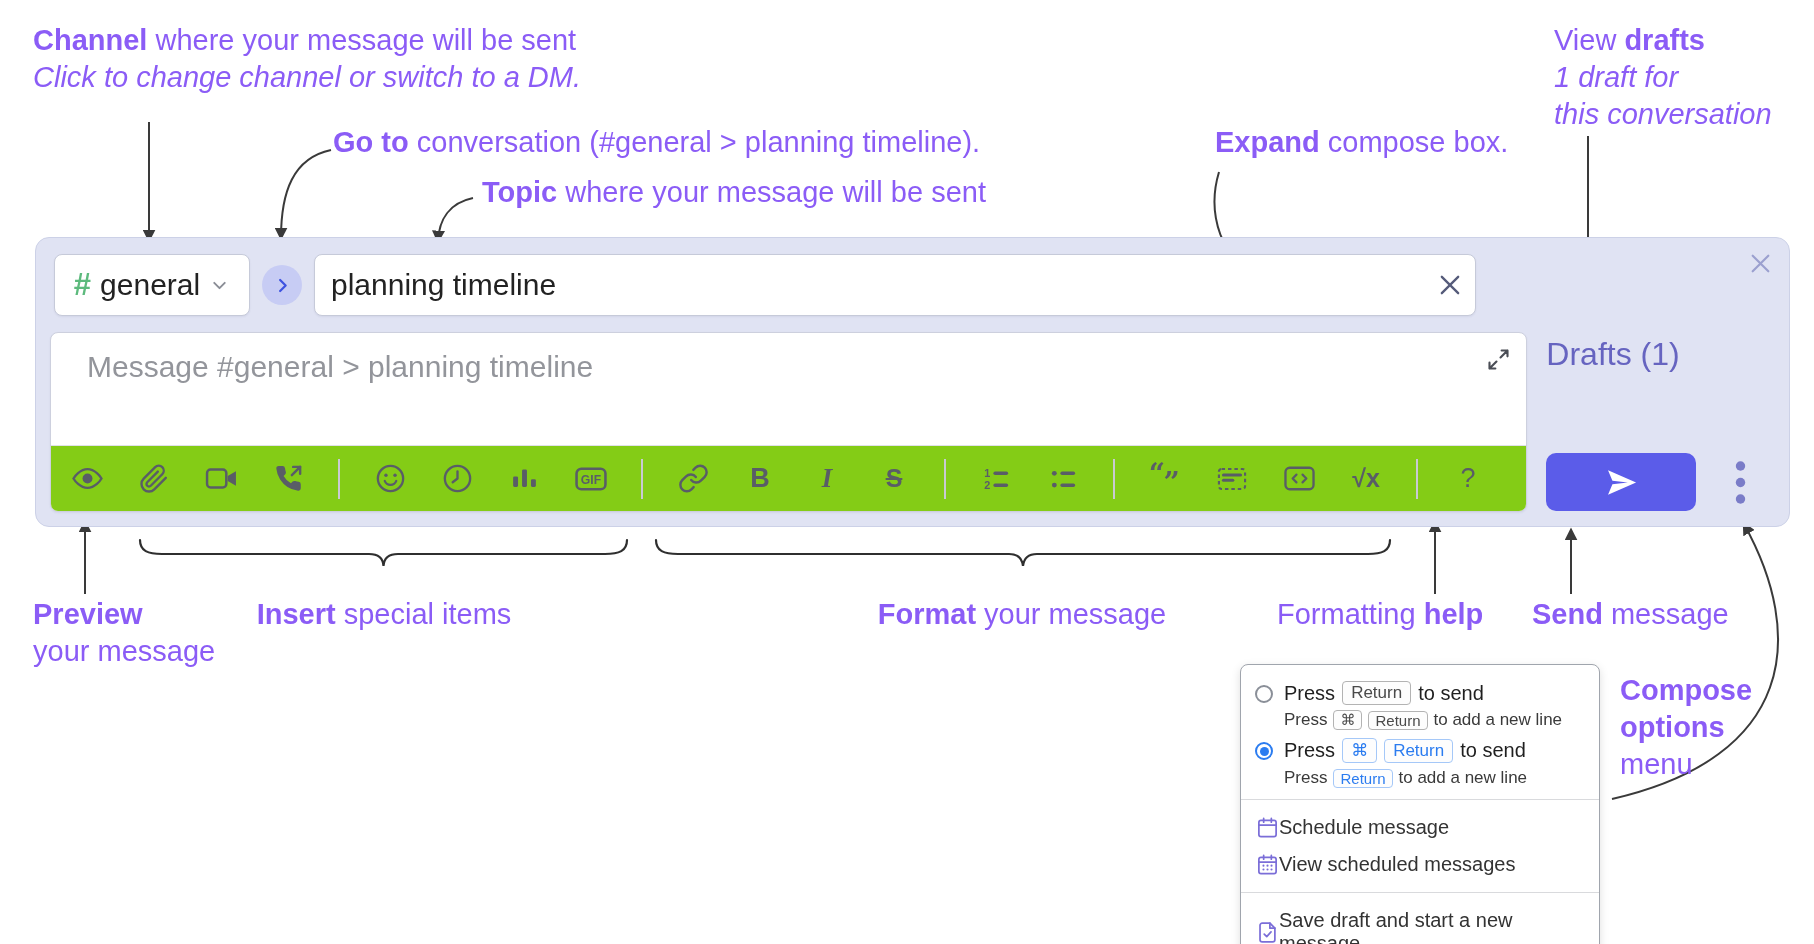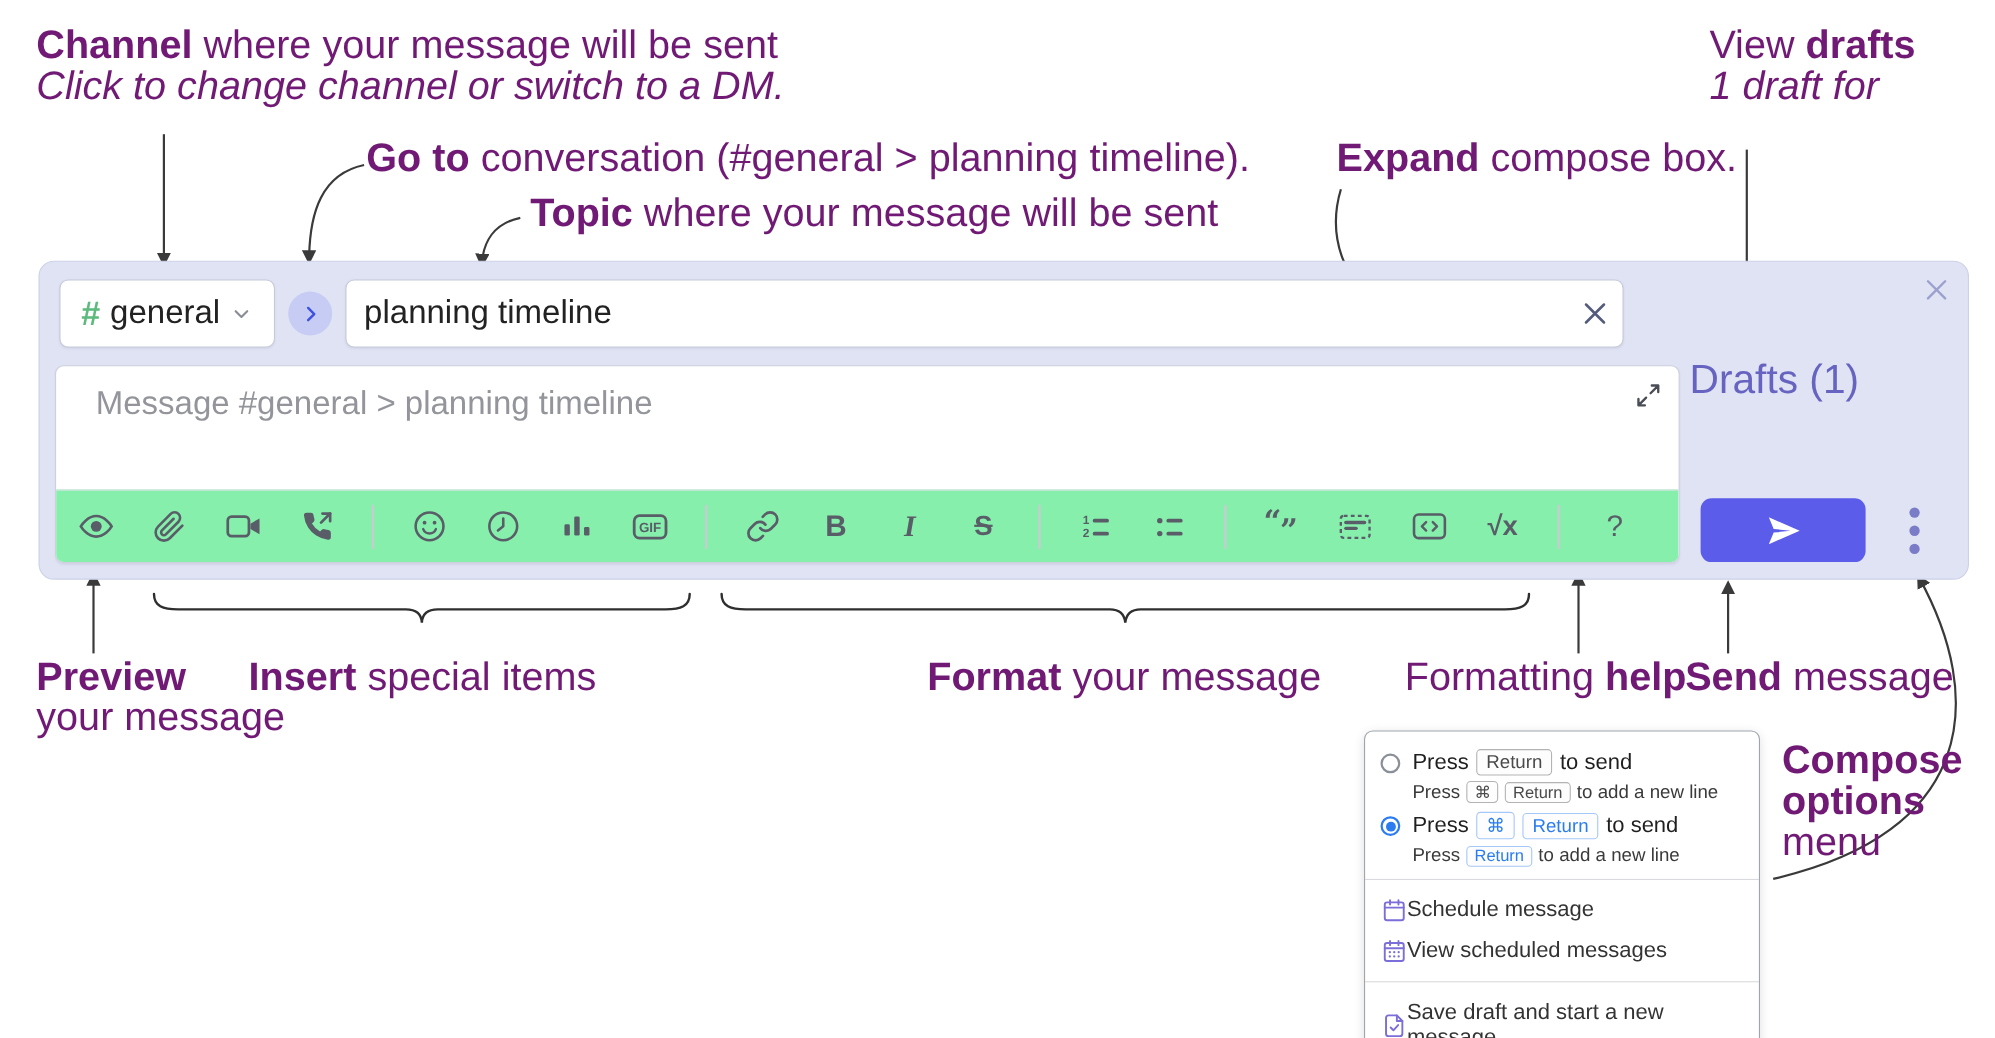--- a/index.html
+++ b/index.html
@@ -1,18 +1,18 @@
 <!DOCTYPE html>
 <html><head>
 <meta charset="utf-8">
 <style>
   html,body{margin:0;padding:0;width:1814px;height:944px;background:#fff;overflow:hidden;
     font-family:"Liberation Sans",sans-serif;color:#31344c;}
   
-  .note{position:absolute;font-size:36px;line-height:37px;color:#701a75;}
+  .note{position:absolute;font-size:29px;line-height:37px;color:#8b5cf6;}
   .note b{font-weight:700;}
   .note .it{font-style:italic;}
   .center{text-align:center;}
   
   #overlay{position:absolute;left:0;top:0;width:1814px;height:944px;pointer-events:none;}
   
   .compose{position:absolute;left:35px;top:237px;width:1755px;height:290px;background:#e0e3f3;
     border:1px solid #ccd1e7;border-radius:14px;box-sizing:border-box;}
   .row-top{position:absolute;left:18px;top:16px;display:flex;align-items:center;}
   .pill{width:196px;height:62px;background:#fff;border:1px solid #c6cad9;border-radius:8px;
@@ -28,33 +28,33 @@
   .topic-clear{position:absolute;right:12px;top:17px;width:28px;height:28px;color:#555b7a;cursor:pointer;}
   .msg-box{position:absolute;left:14px;top:94px;width:1477px;height:180px;background:#fff;
     border:1px solid #cdd0de;border-radius:8px;box-sizing:border-box;overflow:hidden;
     box-shadow:0 1px 2px rgba(60,64,120,.08);}
   .msg-area{position:relative;height:113px;}
   .msg-area textarea{border:none;outline:none;resize:none;background:transparent;
     font-family:"Liberation Sans",sans-serif;font-size:30px;color:#333;
     padding:17px 0 0 36px;width:1340px;height:80px;}
   .msg-area textarea::placeholder{color:#93959b;}
   .expand-btn{position:absolute;right:14px;top:13px;width:27px;height:27px;color:#4a4d55;cursor:pointer;}
-  .toolbar{position:absolute;left:0;right:0;bottom:0;height:66px;background:#86efac;
+  .toolbar{position:absolute;left:0;right:0;bottom:0;height:66px;background:#84cc16;
     border-top:1px solid #e0e1e8;display:flex;align-items:center;padding:0 18px;gap:31px;box-sizing:border-box;}
   .tool{width:36px;height:36px;display:flex;align-items:center;justify-content:center;
     color:#595d67;flex:none;cursor:pointer;}
   .tdiv{width:2px;height:40px;background:#c9cad2;flex:none;margin:0 1px;}
   .t-b{font-size:27px;font-weight:700;}
   .t-i{font-size:27px;font-weight:700;font-style:italic;font-family:"Liberation Serif",serif;}
   .t-s{font-size:25px;font-weight:600;text-decoration:line-through;}
   .t-m{font-size:25px;font-weight:600;}
   .t-q{font-size:27px;font-weight:500;}
   
   .close-x{position:absolute;right:16px;top:13px;width:25px;height:25px;color:#9ba0cf;cursor:pointer;}
-  .drafts{position:absolute;left:1492px;top:86px;width:170px;text-align:center;font-size:37px;
+  .drafts{position:absolute;left:1492px;top:98px;width:170px;text-align:center;font-size:32px;
     color:#6664c0;cursor:pointer;}
   .send-btn{position:absolute;left:1510px;top:215px;width:150px;height:58px;background:#5b5ce9;
     border-radius:10px;display:flex;align-items:center;justify-content:center;cursor:pointer;}
   .dots-btn{position:absolute;left:1676px;top:215px;width:56px;height:58px;display:flex;
     align-items:center;justify-content:center;color:#7a7cc8;cursor:pointer;}
   
   .popup{position:absolute;left:1240px;top:664px;width:360px;background:#fff;border:1px solid #a0a5ad;
     border-radius:8px;box-shadow:0 3px 10px rgba(0,0,0,.13);box-sizing:border-box;padding:10px 0 6px;}
   .opt{display:flex;gap:11px;padding:6px 14px 2px 14px;cursor:pointer;}
   .radio{width:18px;height:18px;border-radius:50%;border:2px solid #8a8f98;box-sizing:border-box;
@@ -108,20 +108,21 @@
 </div>
 <div class="note" style="left:482px;top:174px;">
   <b>Topic</b><span> where your message will be sent</span>
 </div>
 <div class="note" style="left:1215px;top:124px;">
   <b>Expand</b><span> compose box.</span>
 </div>
 <div class="note" style="left:1554px;top:22px;">
   <div><span>View </span><b>drafts</b></div>
   <div class="it">1 draft for</div>
+  <div class="it">this conversation</div>
 </div>
 <div class="note" style="left:33px;top:596px;">
   <div><b>Preview</b></div>
   <div>your message</div>
 </div>
 <div class="note center" style="left:199px;top:596px;width:370px;">
   <b>Insert</b><span> special items</span>
 </div>
 <div class="note center" style="left:837px;top:596px;width:370px;text-align:center;">
   <b>Format</b><span> your message</span>

